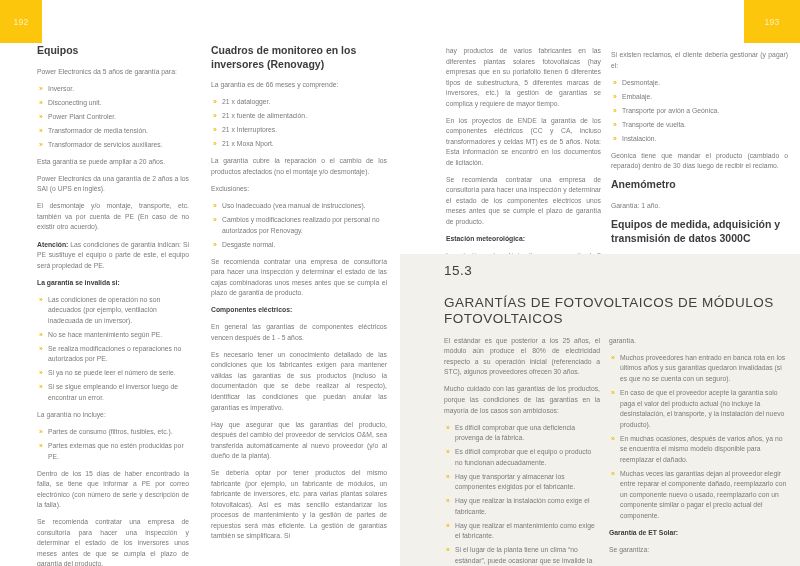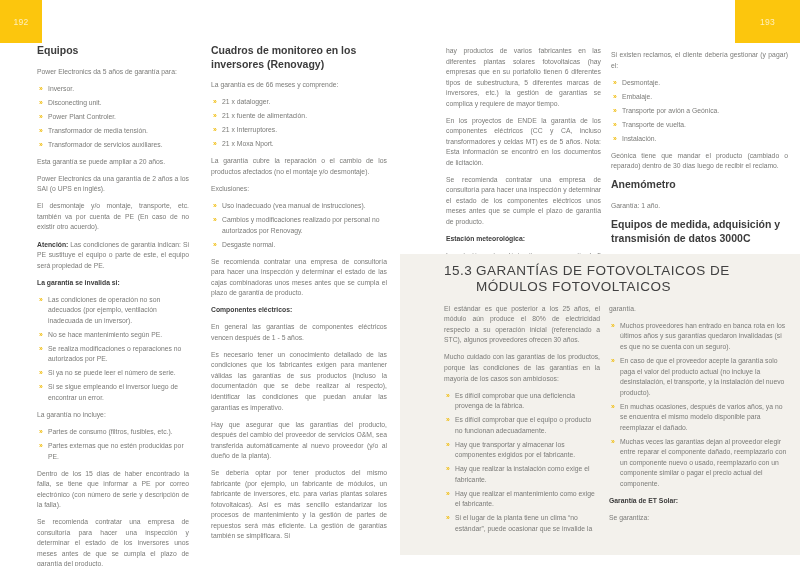--- a/index.html
+++ b/index.html
@@ -13,21 +13,21 @@
   .spread{
     position:relative;width:800px;height:566px;background:#ffffff;overflow:hidden;
     font-family:"Liberation Sans","DejaVu Sans",sans-serif;color:var(--body);
   }
   .corner{
     position:absolute;top:0;height:43px;background:var(--yellow);
     display:flex;align-items:center;justify-content:center;
     color:rgba(255,255,255,0.72);font-size:8.5px;letter-spacing:0.3px;
   }
   .corner.left{left:0;width:42px;}
-  .corner.right{right:0;width:65px;}
+  .corner.right{right:0;width:56px;}
   .col{
     position:absolute;font-size:6.8px;line-height:1.55;text-align:justify;
   }
   .col1{left:37px;top:44px;width:152px;}
   .col2{left:211px;top:44px;width:176px;}
   .col3{left:446px;top:46px;width:155px;}
   .col4{left:611px;top:50px;width:177px;}
   .h1{
     font-size:10.5px;font-weight:700;color:var(--dark);line-height:1.3;
     margin-bottom:9px;text-align:left;
@@ -42,21 +42,21 @@
   }
   .li::before{
     content:"\00BB";color:#F0BC0C;font-weight:700;flex:0 0 9px;
   }
   .panel{
     position:absolute;left:400px;top:254px;width:400px;min-height:280px;
     background:var(--panel);padding:9px 0 14px 0;
   }
   .panel-head{
     display:flex;margin-left:44px;width:330px;
-    font-size:13.5px;font-weight:500;color:#414141;letter-spacing:0.5px;line-height:1.18;
+    font-size:13.5px;font-weight:500;color:#414141;letter-spacing:0.5px;line-height:1.18;flex-direction:column;
   }
   .panel-head .num{flex:0 0 32px;}
   .panel-head .ttl{flex:1;}
   .panel-cols{display:flex;margin:9px 0 0 44px;}
   .pcol{font-size:6.8px;line-height:1.55;text-align:justify;}
   .pcolA{width:156px;margin-right:9px;}
   .pcolB{width:178px;}
 </style>
 </head>
 <body>

